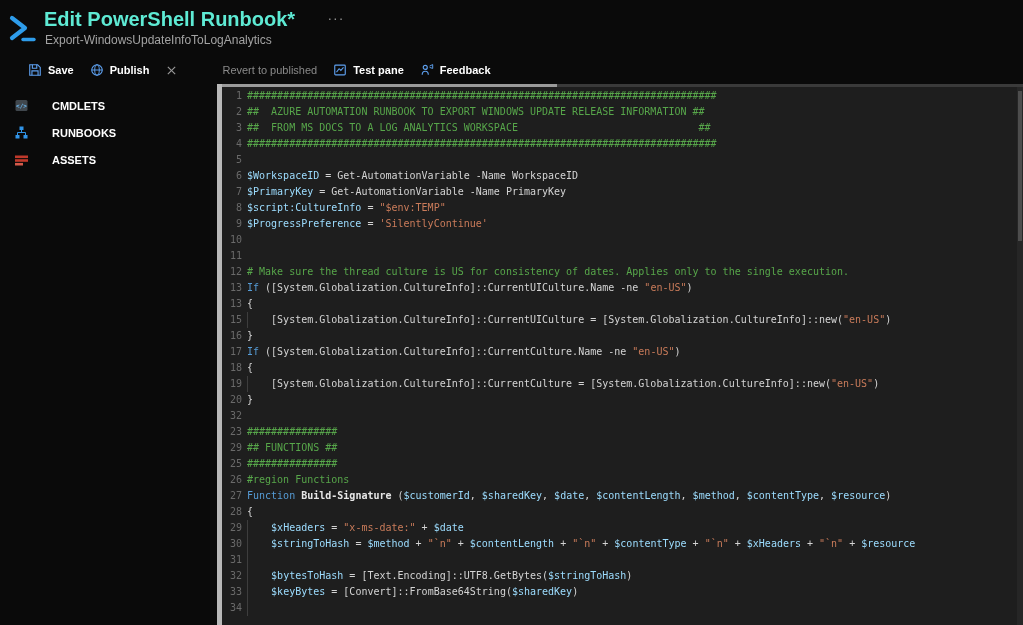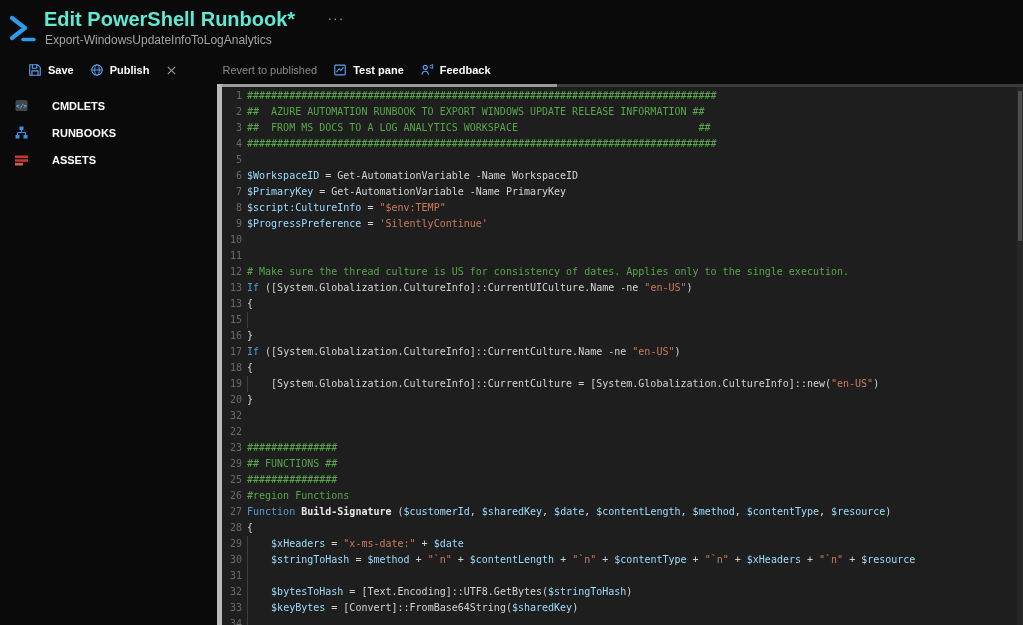--- a/index.html
+++ b/index.html
@@ -203,20 +203,21 @@
         <span class="ln">13</span>
         <span class="code"><span class="tk-k">If</span><span class="tk-p"> ([System.Globalization.CultureInfo]::CurrentUICulture.Name -ne </span><span class="tk-s">"en-US"</span><span class="tk-p">)</span></span>
       </div>
       <div class="code-row">
         <span class="ln">13</span>
         <span class="code"><span class="tk-p">{</span></span>
       </div>
       <div class="code-row">
         <span class="ln">15</span>
         <i class="guide"></i>
+        <span class="code"><span class="tk-p">    [System.Globalization.CultureInfo]::CurrentUICulture = [System.Globalization.CultureInfo]::new(</span><span class="tk-s">"en-US"</span><span class="tk-p">)</span></span>
       </div>
       <div class="code-row">
         <span class="ln">16</span>
         <span class="code"><span class="tk-p">}</span></span>
       </div>
       <div class="code-row">
         <span class="ln">17</span>
         <span class="code"><span class="tk-k">If</span><span class="tk-p"> ([System.Globalization.CultureInfo]::CurrentCulture.Name -ne </span><span class="tk-s">"en-US"</span><span class="tk-p">)</span></span>
       </div>
       <div class="code-row">
@@ -230,24 +231,20 @@
       </div>
       <div class="code-row">
         <span class="ln">20</span>
         <span class="code"><span class="tk-p">}</span></span>
       </div>
       <div class="code-row">
         <span class="ln">32</span>
         <span class="code"></span>
       </div>
       <div class="code-row">
-        <span class="ln">22</span>
-        <span class="code"></span>
-      </div>
-      <div class="code-row">
         <span class="ln">23</span>
         <span class="code"><span class="tk-c">###############</span></span>
       </div>
       <div class="code-row">
         <span class="ln">29</span>
         <span class="code"><span class="tk-c">## FUNCTIONS ##</span></span>
       </div>
       <div class="code-row">
         <span class="ln">25</span>
         <span class="code"><span class="tk-c">###############</span></span>

